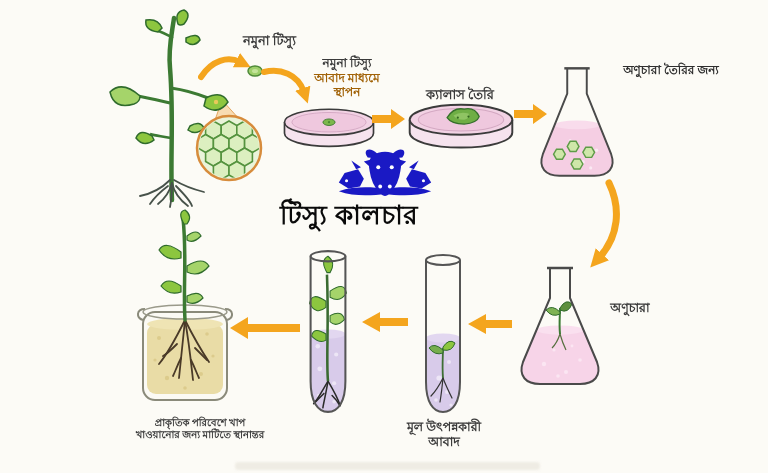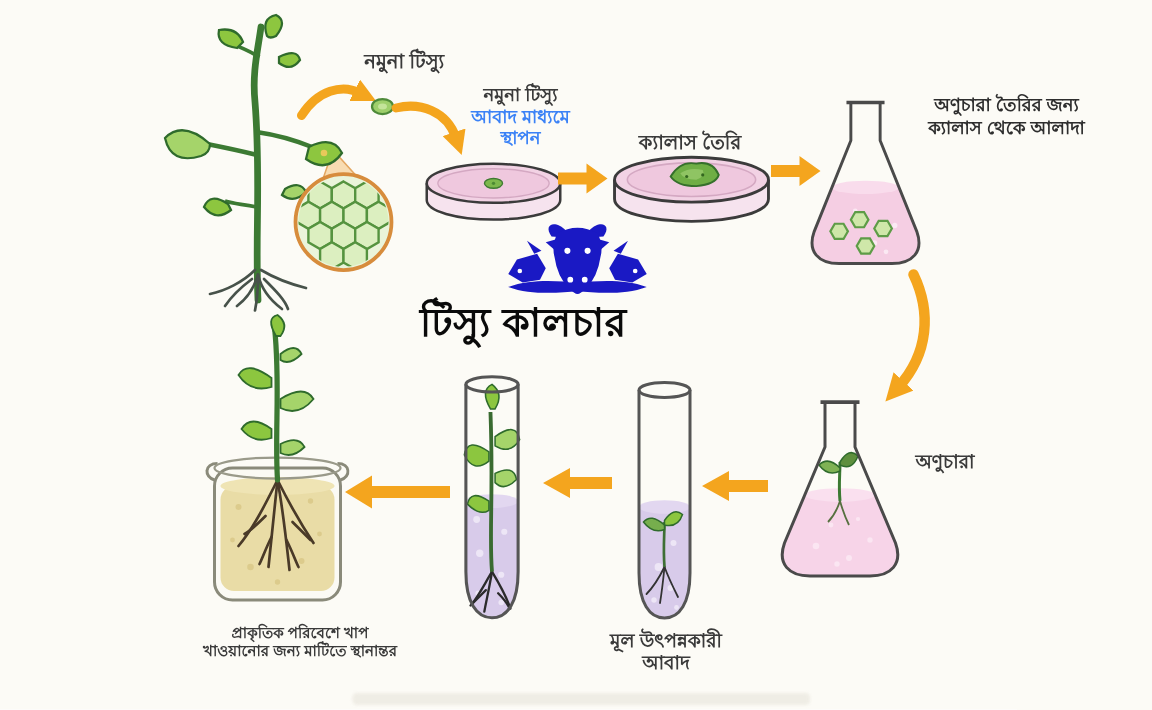--- a/index.html
+++ b/index.html
@@ -1,22 +1,22 @@
 <!DOCTYPE html>
 <html><head>
 <meta charset="utf-8">
 <style>
   * { margin:0; padding:0; box-sizing:border-box; }
   html,body { width:768px; height:473px; }
   body { font-family:"Liberation Sans","DejaVu Sans",sans-serif; }
   #stage { position:relative; width:768px; height:473px; background:#FCFBF6; overflow:hidden; }
   .abs { position:absolute; }
   .lbl { position:absolute; text-align:center; color:#3a3a3a; font-size:13px; line-height:1.22; font-weight:600; }
-  .lbl .bold { font-weight:800; color:#3b82f6; }
-  .lbl div { white-space:nowrap; }
+  .lbl .bold { font-weight:800; color:#a16207; }
+  .lbl div { white-space:nowrap;font-family:Liberation Serif, serif; }
   #title { position:absolute; left:280px; top:195px; width:210px; 
            font-size:26px; font-weight:800; color:#0a0a0a; letter-spacing:0.5px; }
   #watermark-strip { position:absolute; left:235px; top:462px; width:305px; height:8px;
            background:#ebe8df; opacity:.75; border-radius:3px; filter:blur(1px); }
   svg { display:block; }
 </style>
 </head>
 <body>
 
 <div id="stage">
@@ -305,21 +305,20 @@
     <div class="bold">আবাদ মাধ্যমে</div>
     <div class="bold">স্থাপন</div>
   </div>
 
   <div class="lbl" style="left:405px;top:87px;width:110px;z-index:6">
     <div>ক্যালাস তৈরি</div>
   </div>
 
   <div class="lbl" style="left:608px;top:63px;width:126px;font-size:12px;color:#2e2e2e;z-index:6">
     <div>অণুচারা তৈরির জন্য</div>
-    <div>ক্যালাস থেকে আলাদা</div>
   </div>
 
   <div class="lbl" style="left:598px;top:301px;width:64px;font-size:12.5px;z-index:6">
     <div>অণুচারা</div>
   </div>
 
   <div class="lbl" style="left:381px;top:420px;width:126px;font-size:12.5px;z-index:6">
     <div>মূল উৎপন্নকারী</div>
     <div>আবাদ</div>
   </div>

